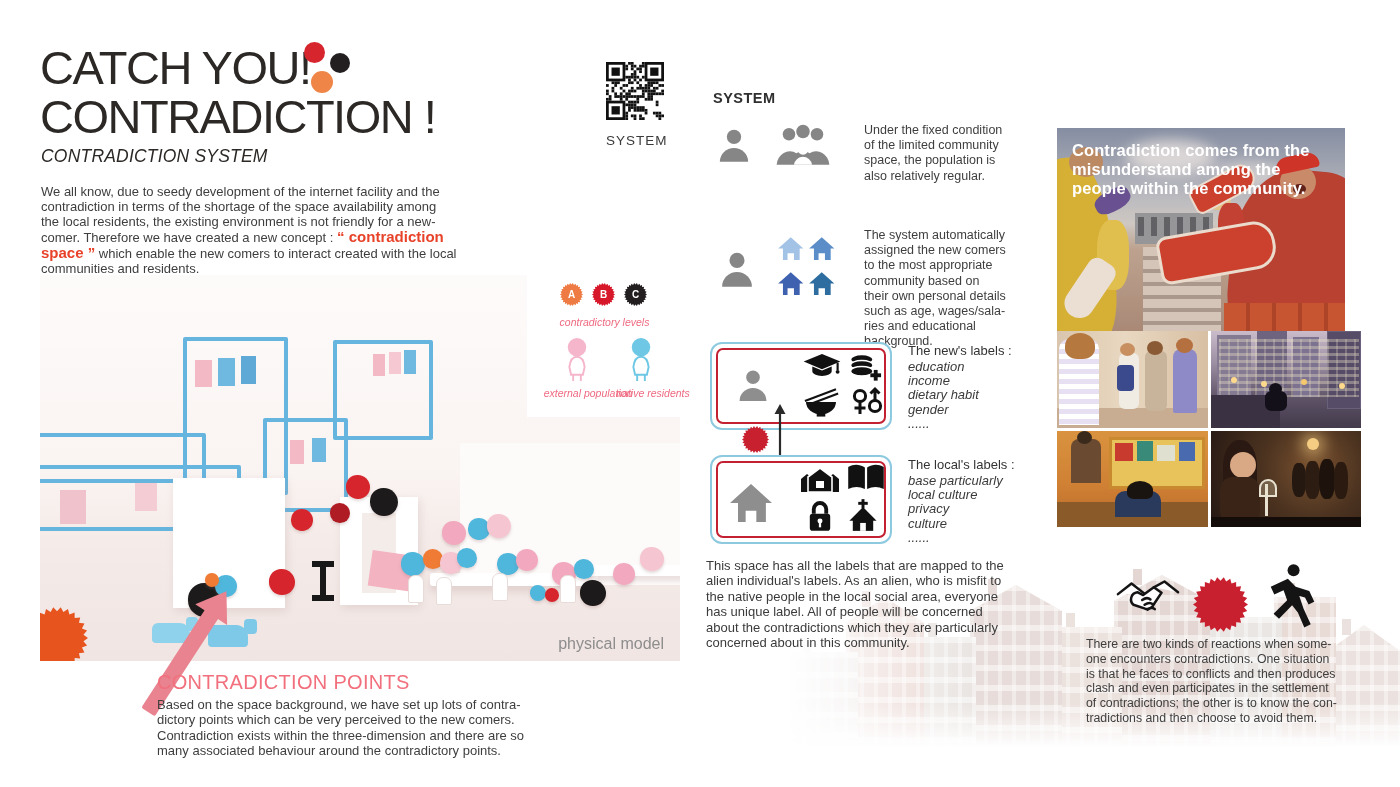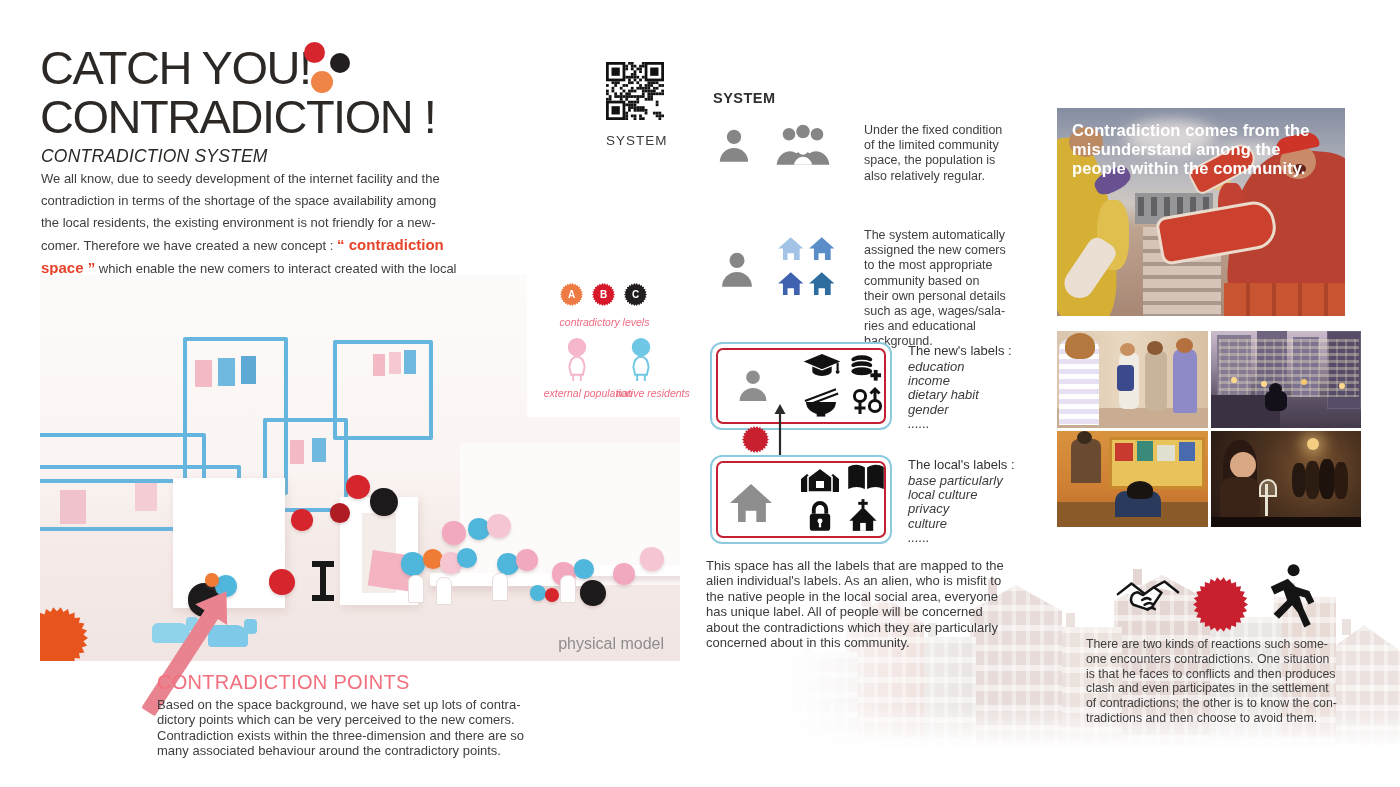--- a/index.html
+++ b/index.html
@@ -4,21 +4,21 @@
 <style>
   html,body{margin:0;padding:0}
   body{width:1400px;height:787px;background:#fff;position:relative;overflow:hidden;
        font-family:"Liberation Sans",sans-serif;color:#3b3b3b;}
   .abs{position:absolute}
   .t{white-space:pre-line}
   
   .title{left:40px;font-weight:400;color:#2b2826;font-size:47px;letter-spacing:-1.5px;line-height:1}
   .dot{border-radius:50%}
   .sec-head{left:41px;top:146px;font-style:italic;font-size:17.5px;color:#2b2826;letter-spacing:.2px}
-  .intro{left:41px;top:168px;width:520px;font-size:13px;line-height:22px;color:#3e3e3e}
+  .intro{left:41px;top:184px;width:520px;font-size:13px;line-height:15px;color:#3e3e3e}
   .concept{font-weight:bold;font-size:15px}
   
   .video-label{left:606px;top:133px;width:58px;text-align:center;font-size:13.5px;letter-spacing:1px;color:#3a3a3a}
   
   .sys-head{left:713px;top:90px;font-size:14.5px;font-weight:bold;letter-spacing:.5px;color:#2f2f2f}
   .sys-text{font-size:12.5px;line-height:15.2px;color:#3e3e3e}
   .lbox{border:2px solid #8ecadf;border-radius:12px;background:#fff}
   .lbox .inner{position:absolute;inset:4px;border:2.5px solid #c32031;border-radius:7px}
   .labels-title{font-size:13px;color:#333}
   .labels-items{font-style:italic;font-size:13px;line-height:14.2px;color:#3a3a3a}
@@ -391,21 +391,21 @@
 culture
 ......</div>
 
 <div class="abs t z" style="left:706px;top:558px;width:345px;font-size:13px;line-height:15.4px">This space has all the labels that are mapped to the
 alien individual's labels. As an alien, who is misfit  to
 the native people in the local social area, everyone
 has unique label. All of  people will be   concerned
 about the contradictions which they are particularly
 concerned about in this community.</div>
 
-<div class="abs photo z" style="left:1057px;top:108px;width:288px;height:208px">
+<div class="abs photo z" style="left:1057px;top:128px;width:288px;height:208px">
   <div class="abs" style="inset:0;background:linear-gradient(180deg,#7b90ad 0%,#b9c4cf 34%,#cfd3d2 46%,#bba998 58%,#a3897a 100%)"></div>
   <div class="abs" style="left:24%;top:6%;width:90px;height:34px;background:#e9edf0;border-radius:50%;filter:blur(7px);opacity:.85"></div>
   <div class="abs" style="left:55%;top:16%;width:70px;height:26px;background:#dfe5e9;border-radius:50%;filter:blur(7px);opacity:.7"></div>
   <div class="abs" style="left:27%;top:41%;width:27%;height:15%;background:#8f99a2"></div>
   <div class="abs" style="left:28%;top:43%;width:25%;height:9%;background:repeating-linear-gradient(90deg,rgba(35,45,55,.55) 0 6px,transparent 6px 13px)"></div>
   <div class="abs" style="left:30%;top:57%;width:27%;height:43%;background:repeating-linear-gradient(180deg,#d6cfc6 0 9px,#a49c93 9px 13px)"></div>
   <div class="abs" style="left:-5%;top:14%;width:24%;height:90%;background:#d8b832;border-radius:40% 45% 30% 30%;transform:rotate(-6deg)"></div>
   <div class="abs" style="left:4%;top:9%;width:34px;height:30px;background:#b98c66;border-radius:50%"></div>
   <div class="abs" style="left:13%;top:30%;width:13%;height:10%;background:#5a4a9a;border-radius:40%;transform:rotate(-28deg)"></div>
   <div class="abs" style="left:14%;top:44%;width:11%;height:34%;background:#e3c94e;border-radius:40%"></div>
@@ -599,18 +599,18 @@
 </svg>
 <div class="abs burst z" style="left: 1193px; top: 577px; width: 55px; height: 55px; position: absolute;">
     <svg viewBox="0 0 100 100" style="position:absolute;inset:0;width:100%;height:100%">
       <polygon points="100.0,50.0 92.7,55.2 98.5,62.0 90.2,65.2 94.3,73.2 85.4,74.4 87.4,83.2 78.5,82.2 78.4,91.1 70.0,88.1 67.7,96.8 60.3,91.8 56.0,99.6 50.0,93.0 44.0,99.6 39.7,91.8 32.3,96.8 30.0,88.1 21.6,91.1 21.5,82.2 12.6,83.2 14.6,74.4 5.7,73.2 9.8,65.2 1.5,62.0 7.3,55.2 0.0,50.0 7.3,44.8 1.5,38.0 9.8,34.8 5.7,26.8 14.6,25.6 12.6,16.8 21.5,17.8 21.6,8.9 30.0,11.9 32.3,3.2 39.7,8.2 44.0,0.4 50.0,7.0 56.0,0.4 60.3,8.2 67.7,3.2 70.0,11.9 78.4,8.9 78.5,17.8 87.4,16.8 85.4,25.6 94.3,26.8 90.2,34.8 98.5,38.0 92.7,44.8" fill="#c8202f"></polygon>
     </svg>
   </div>
 <svg class="abs z" style="left:1255px;top:560px" width="60" height="72" viewBox="0 0 42 46" fill="#141414">
   <circle cx="27" cy="5" r="4.2"></circle>
   <path d="M23 11 L11 16.5 L13.5 22 L20 19 L22.5 26 L13 35.5 L16.8 39 L26 29.5 L30 34.5 L34.5 45 L39 42.8 L34 32 L31 23 L35 24 L37.5 29 L41.5 27 L38 19.5 L28.5 16.5 Z"></path>
 </svg>
-<div class="abs reactions t z">There are two kinds of  reactions such  some-
+<div class="abs reactions t z">There are two kinds of  reactions when  some-
 one encounters   contradictions. One situation
 is that he faces to conflicts and then produces
 clash  and even   participates in the settlement
 of contradictions; the other is to know the con-
 tradictions and then choose to avoid them.</div>
 
 </body></html>

